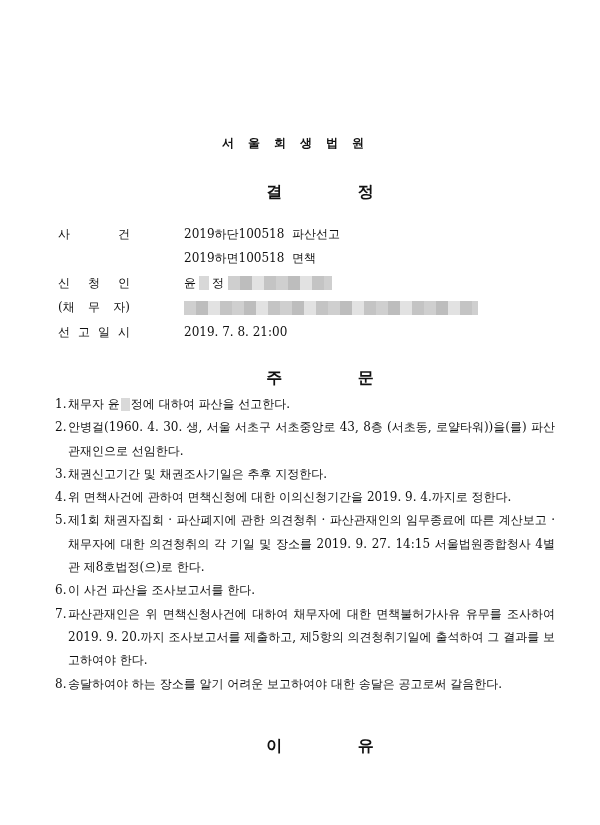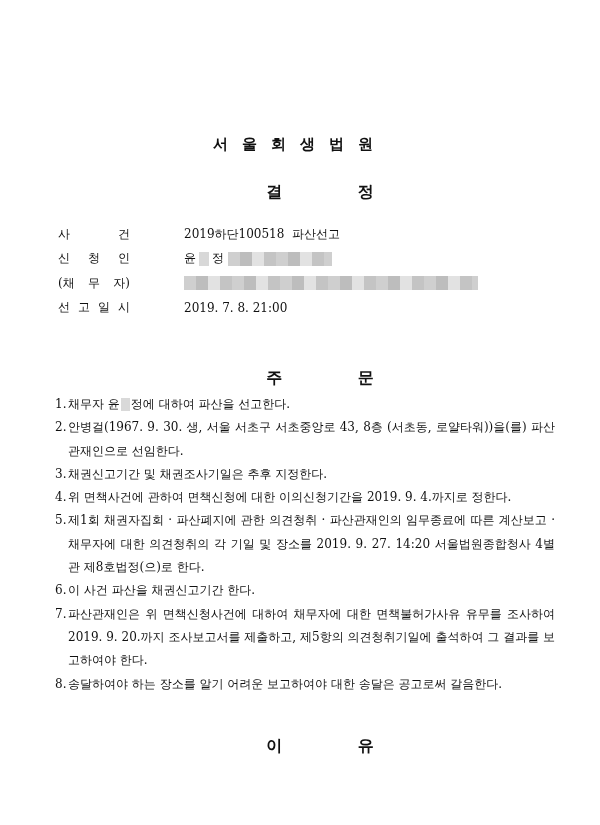--- a/index.html
+++ b/index.html
@@ -1,21 +1,21 @@
 <!DOCTYPE html>
 <html><head>
 <meta charset="utf-8">
 <style>
   html, body { margin: 0; padding: 0; background: #ffffff; }
   body { width: 600px; height: 825px; position: relative; overflow: hidden;
          font-family: "DejaVu Serif", "Liberation Serif", serif; color: #111; }
   .page { position: absolute; left: 0; top: 0; width: 600px; height: 825px; background: #fff; }
   .court { position: absolute; top: 135px; left: 0; width: 600px; text-align: center;
            font-family: "DejaVu Sans", "Liberation Sans", sans-serif; font-weight: bold;
-           font-size: 15px; letter-spacing: 14px; }
+           font-size: 12px; letter-spacing: 14px; }
   .heading { position: absolute; left: 0; width: 600px; text-align: center;
              font-family: "DejaVu Sans", "Liberation Sans", sans-serif; font-weight: bold; font-size: 16px; margin-left: 20px; }
   .heading span { display: inline-block; margin: 0 30px; }
   .info { position: absolute; left: 58px; top: 222px; font-size: 12px; }
   .info .row { height: 24.5px; display: flex; align-items: center; }
   .info .lbl { width: 126px; display: flex; justify-content: space-between; padding-right: 0; }
   .info .lbl span { display: inline-block; }
   .info .val { display: flex; align-items: center; }
   .blur { display: inline-block; height: 14px; background: repeating-linear-gradient(90deg,#cfcfcf 0 12px,#bdbdbd 12px 24px,#e2e2e2 24px 36px,#c4c4c4 36px 48px); }
   .blur.small { width: 10px; height: 14px; background: #d8d8d8; margin: 0 3px; }
@@ -37,20 +37,24 @@
     <span style="margin-left:40px;">정</span>
   </div>
 
   <div class="info">
     <div class="row">
       <div class="lbl" style="width:72px;margin-right:54px;">
         <span>사</span>
           <span>건</span>
       </div>
       <div class="val" style="white-space:pre;text-align:right;">2019하단100518  파산선고</div>
+    </div>
+    <div class="row">
+      <div style="width:126px;"></div>
+      <div class="val" style="white-space:pre;">2019하면100518  면책</div>
     </div>
     <div class="row">
       <div class="lbl" style="width:72px;margin-right:54px;">
         <span>신</span>
           <span>청</span>
           <span>인</span>
       </div>
       <div class="val">
         <span>윤</span>
           <span class="blur small"></span>
@@ -84,37 +88,37 @@
     <span style="margin-left:40px;">문</span>
   </div>
 
   <div class="orders">
     <div class="item">
       <span class="num">1.</span>
       <span class="txt"><span>채무자 윤</span><span class="mask"></span><span>정에 대하여 파산을 선고한다.</span></span>
     </div>
     <div class="item">
       <span class="num">2.</span>
-        <span class="txt">안병걸(1967. 9. 30. 생, 서울 서초구 서초중앙로 43, 8층 (서초동, 로얄타워))을(를) 파산관재인으로 선임한다.</span>
+        <span class="txt">안병걸(1960. 4. 30. 생, 서울 서초구 서초중앙로 43, 8층 (서초동, 로얄타워))을(를) 파산관재인으로 선임한다.</span>
     </div>
     <div class="item">
       <span class="num">3.</span>
         <span class="txt">채권신고기간 및 채권조사기일은 추후 지정한다.</span>
     </div>
     <div class="item">
       <span class="num">4.</span>
         <span class="txt">위 면책사건에 관하여 면책신청에 대한 이의신청기간을 2019. 9. 4.까지로 정한다.</span>
     </div>
     <div class="item">
       <span class="num">5.</span>
-        <span class="txt">제1회 채권자집회 · 파산폐지에 관한 의견청취 · 파산관재인의 임무종료에 따른 계산보고 · 채무자에 대한 의견청취의 각 기일 및 장소를 2019. 9. 27. 14:20 서울법원종합청사 4별관 제8호법정(으)로 한다.</span>
+        <span class="txt">제1회 채권자집회 · 파산폐지에 관한 의견청취 · 파산관재인의 임무종료에 따른 계산보고 · 채무자에 대한 의견청취의 각 기일 및 장소를 2019. 9. 27. 14:15 서울법원종합청사 4별관 제8호법정(으)로 한다.</span>
     </div>
     <div class="item">
       <span class="num">6.</span>
-        <span class="txt">이 사건 파산을 채권신고기간 한다.</span>
+        <span class="txt">이 사건 파산을 조사보고서를 한다.</span>
     </div>
     <div class="item">
       <span class="num">7.</span>
         <span class="txt">파산관재인은 위 면책신청사건에 대하여 채무자에 대한 면책불허가사유 유무를 조사하여 2019. 9. 20.까지 조사보고서를 제출하고, 제5항의 의견청취기일에 출석하여 그 결과를 보고하여야 한다.</span>
     </div>
     <div class="item">
       <span class="num">8.</span>
         <span class="txt">송달하여야 하는 장소를 알기 어려운 보고하여야 대한 송달은 공고로써 갈음한다.</span>
     </div>
   </div>

